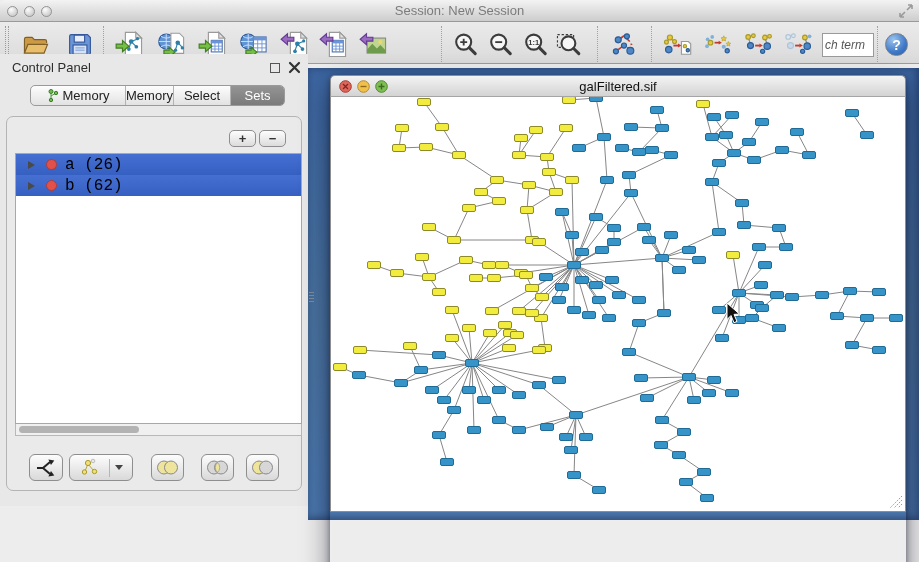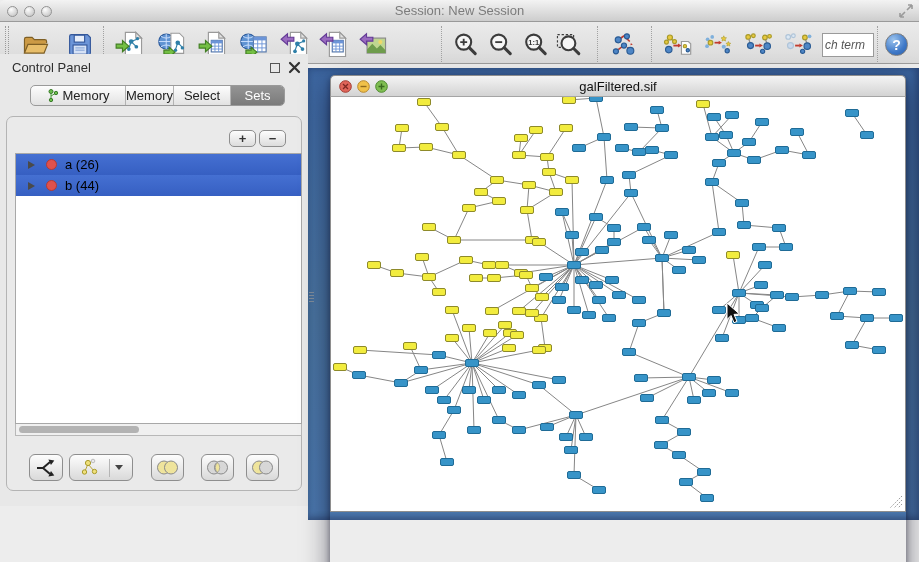--- a/index.html
+++ b/index.html
@@ -58,21 +58,21 @@
     background:linear-gradient(#fdfdfd,#dcdcdc);font-size:13px;font-weight:bold;color:#333;
     display:flex;align-items:center;justify-content:center;line-height:1;}
   .set-list{position:absolute;left:8px;top:36px;width:287px;height:271px;
     background:#fff;border:1px solid #a8a8a8;overflow:hidden;}
   .set-row{position:relative;width:100%;height:21px;
     background:linear-gradient(#4570d2,#365fc2);display:flex;align-items:center;}
   .tri{width:0;height:0;border-left:7px solid #4a4a4a;border-top:4.5px solid transparent;
     border-bottom:4.5px solid transparent;margin-left:12px;}
   .reddot{width:11px;height:11px;border-radius:50%;background:#e0514c;
     border:1px solid #b23b37;margin-left:11px;}
-  .set-label{font-size:13px;color:#000;margin-left:8px;}
+  .set-label{font-size:16px;color:#000;margin-left:8px;font-family:Liberation Mono, monospace;}
   .hscroll{position:absolute;left:8px;top:307px;width:287px;height:12px;
     background:#f0f0f0;border:1px solid #b8b8b8;border-top:none;}
   .hthumb{position:absolute;left:3px;top:2px;width:120px;height:7px;border-radius:3.5px;background:#b3b3b3;}
   .cp-btn{position:absolute;height:27px;border:1px solid #8e8e8e;border-radius:6px;
     background:linear-gradient(#fdfdfd,#d9d9d9);display:flex;align-items:center;justify-content:center;}
 
   
   .mdi{position:absolute;left:308px;top:68px;width:611px;height:452px;
     background:linear-gradient(#3c65a0,#49739f 55%,#4b77ae);
     box-shadow:inset -4px 0 8px rgba(0,0,30,.25), inset 0 -3px 6px rgba(0,0,30,.2);}
@@ -383,21 +383,21 @@
 
       <div class="set-list">
         <div class="set-row">
           <div class="tri"></div>
           <div class="reddot"></div>
           <span class="set-label">a (26)</span>
         </div>
         <div class="set-row">
           <div class="tri"></div>
           <div class="reddot"></div>
-          <span class="set-label">b (44)</span>
+          <span class="set-label">b (62)</span>
         </div>
       </div>
       <div class="hscroll">
         <div class="hthumb"></div>
       </div>
 
       <div class="cp-btn" style="left:22px;top:337px;width:34px">
         <svg width="22" height="18" viewBox="0 0 22 18">
           <path d="M2 9h6" stroke="#222" stroke-width="2"></path>
           <path d="M8 9L15 3M8 9l7 6" stroke="#222" stroke-width="2" fill="none"></path>

